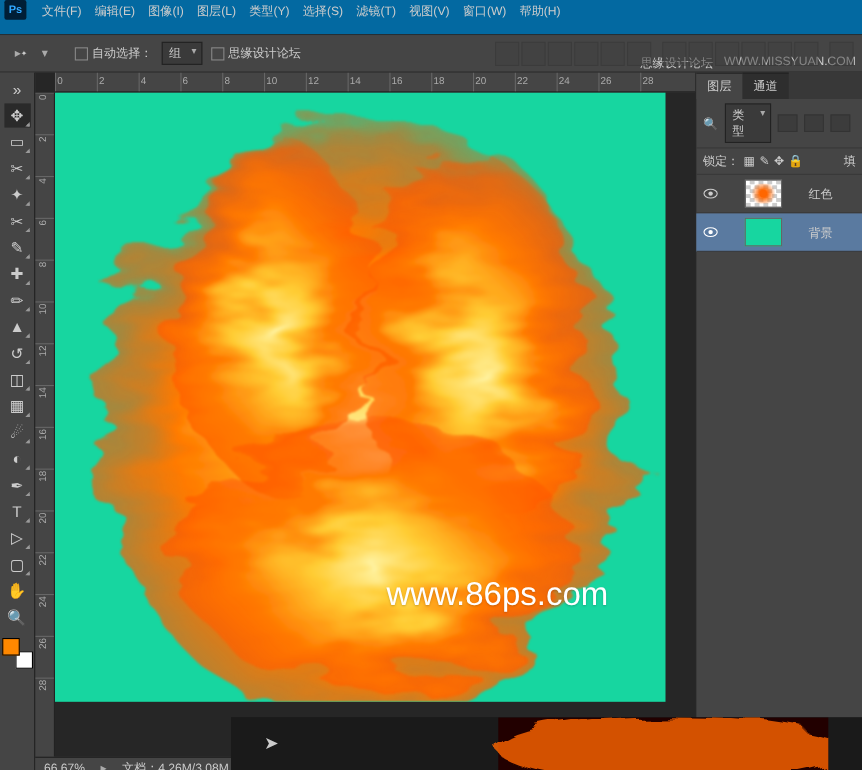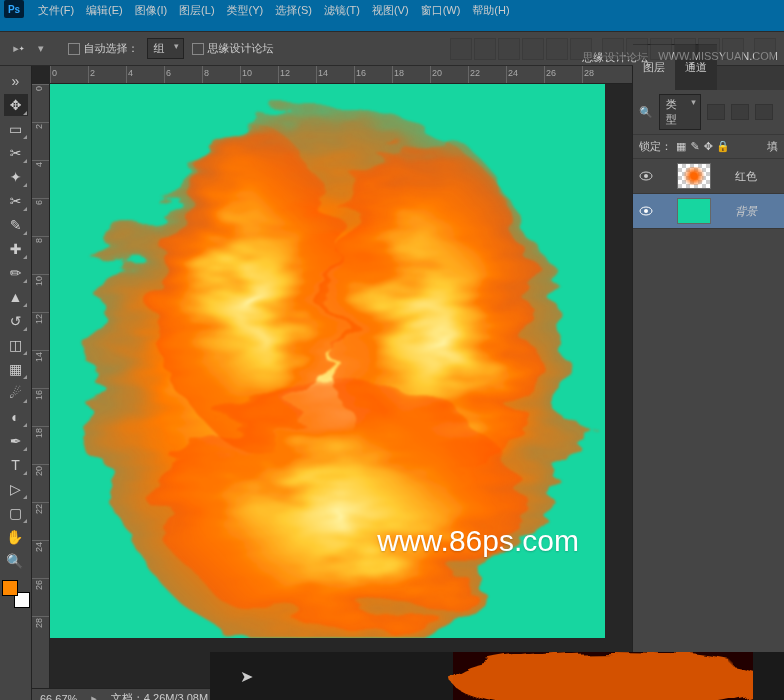--- a/index.html
+++ b/index.html
@@ -29,26 +29,26 @@
 .doc-tab .x { font-size: 12px; color: #aaa; }
 .ruler-h { height: 18px; background: #454545; border-bottom: 1px solid #222; position: relative; margin-left: 18px; overflow: hidden; }
 .ruler-h .tick { position: absolute; top: 0; width: 1px; height: 18px; background: #666; }
 .ruler-h .lbl { position: absolute; top: 2px; font-size: 9px; color: #aaa; }
 .canvas-wrap { flex: 1; display: flex; overflow: hidden; }
 .ruler-v { width: 18px; background: #454545; border-right: 1px solid #222; position: relative; overflow: hidden; }
 .ruler-v .tick { position: absolute; left: 0; width: 18px; height: 1px; background: #666; }
 .ruler-v .lbl { position: absolute; left: 2px; font-size: 9px; color: #aaa; writing-mode: vertical-rl; transform: rotate(180deg); }
 .canvas { background: #17d6a0; position: relative; width: 555px; height: 554px; margin: 0; overflow: hidden; }
 .flame { filter: blur(1px); }
-.watermark { position: absolute; bottom: 80px; right: 26px; color: #fff; font-size: 30px; font-family: Arial; font-weight: normal; text-shadow: 0 1px 2px rgba(0,0,0,0.2); }
+.watermark { position: absolute; bottom: 80px; right: 52px; color: #fff; font-size: 30px; font-family: Arial; font-weight: normal; text-shadow: 0 1px 2px rgba(0,0,0,0.2); }
 .status-bar { height: 20px; background: #454545; border-top: 1px solid #222; display: flex; align-items: center; padding: 0 8px; gap: 14px; font-size: 10px; }
 .status-bar .chev { color: #aaa; }
 .panels { width: 152px; background: #454545; border-left: 1px solid #222; display: flex; flex-direction: column; }
 .panel-tabs { display: flex; background: #383838; height: 24px; align-items: flex-end; }
-.panel-tab { padding: 15px 10px; background: #2e2e2e; border-top: 1px solid #222; }
+.panel-tab { padding: 4px 10px; background: #2e2e2e; border-top: 1px solid #222; }
 .panel-tab.active { background: #454545; }
 .panel-row { display: flex; align-items: center; padding: 4px 6px; gap: 6px; border-bottom: 1px solid #383838; }
 .filter-btn { width: 18px; height: 16px; border: 1px solid #333; background: #3c3c3c; }
 .lock-row { display: flex; align-items: center; padding: 4px 6px; gap: 4px; border-bottom: 1px solid #383838; font-size: 10px; color: #999; }
 .layer { display: flex; align-items: center; padding: 4px 6px; gap: 24px; border-bottom: 1px solid #383838; }
 .eye { width: 14px; height: 10px; }
 .thumb { width: 34px; height: 26px; border: 1px solid #666; }
 .thumb.flame-thumb { background: repeating-conic-gradient(#ccc 0 25%, #fff 0 50%) 0 0/8px 8px; position: relative; }
 .thumb.flame-thumb::after { content: ""; position: absolute; inset: 3px; background: radial-gradient(circle at 50% 50%, #ff6600 20%, transparent 70%); }
 .thumb.bg-thumb { background: #17d6a0; }
@@ -260,21 +260,21 @@
         </svg>
       <div class="thumb flame-thumb"></div>
       <span>红色</span>
     </div>
     <div class="layer selected">
       <svg class="eye" viewBox="0 0 14 10">
           <ellipse cx="7" cy="5" rx="6" ry="4" fill="none" stroke="#fff"></ellipse>
           <circle cx="7" cy="5" r="2" fill="#fff"></circle>
         </svg>
       <div class="thumb bg-thumb"></div>
-      <span style="font-style:italic">背景</span>
+      <span style="">背景</span>
     </div>
     <div class="panel-footer">
       <span class="foot-icon">⛓</span>
       <span class="foot-icon">fx</span>
       <span class="foot-icon">◯</span>
       <span class="foot-icon">◐</span>
     </div>
   </div>
 </div>
 

